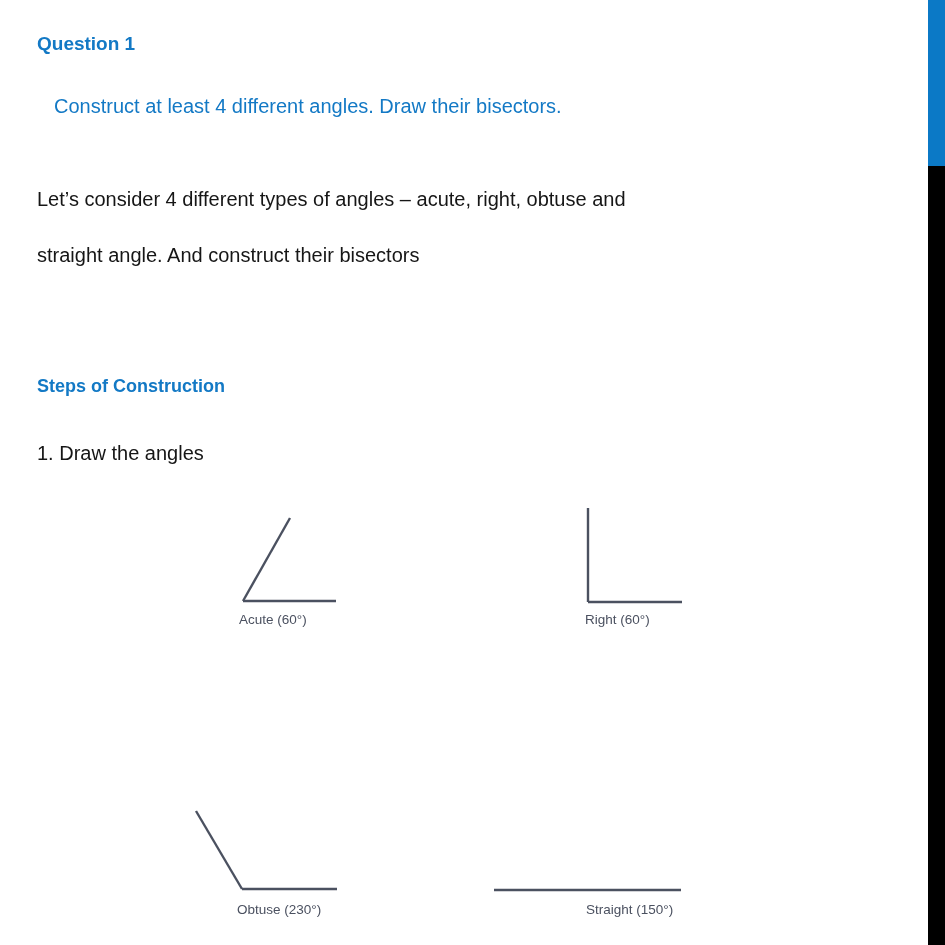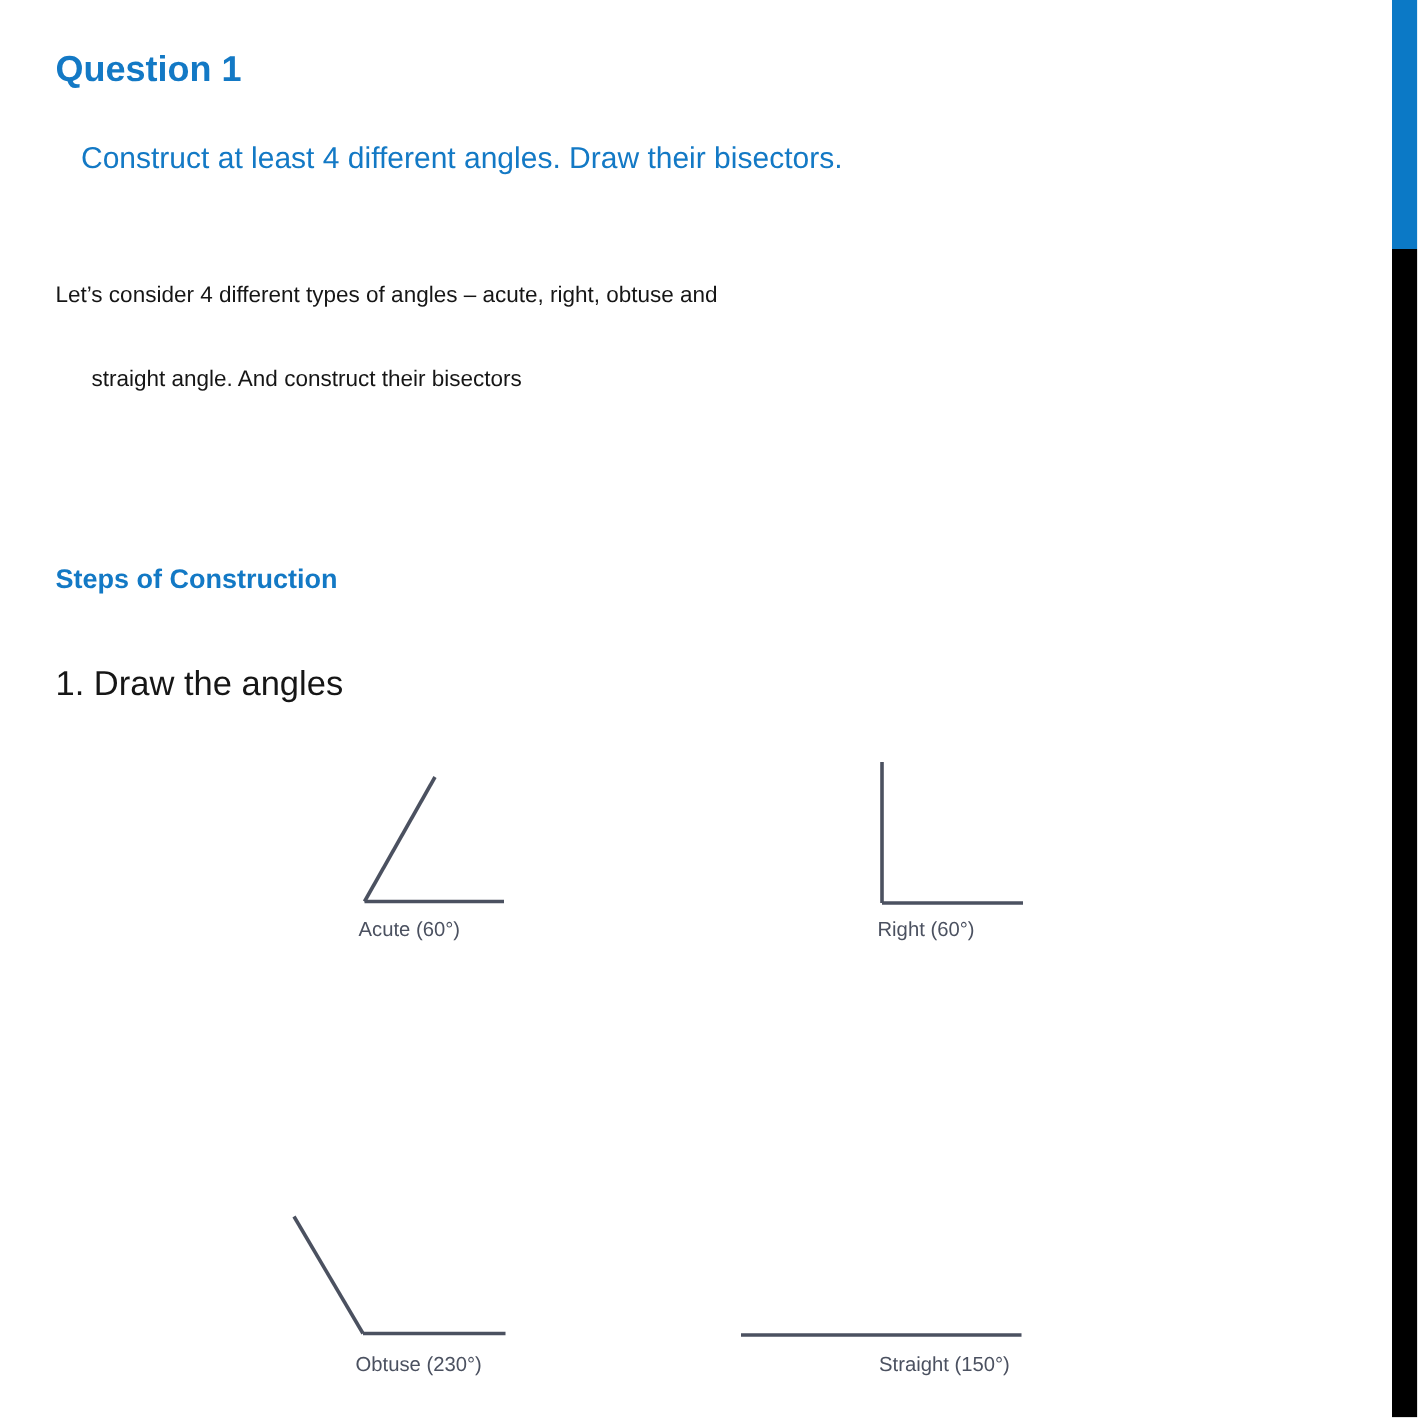--- a/index.html
+++ b/index.html
@@ -53,58 +53,58 @@
     position: absolute;
     left: 37px;
     top: 0;
     width: 860px;
   }
 
   .q-title {
     position: absolute;
     left: 0;
     top: 33px;
-    font-size: 24px;
+    font-size: 19px;
     font-weight: bold;
     color: #1379c5;
     white-space: nowrap;
   }
   .q-text {
     position: absolute;
     left: 17px;
     top: 95px;
     font-size: 20px;
     font-weight: normal;
     color: #1379c5;
     white-space: nowrap;
   }
   .body-line {
     position: absolute;
     left: 0;
-    font-size: 15px;
+    font-size: 20px;
     color: #161616;
     white-space: nowrap;
   }
   .body-line-1 { top: 188px; }
-  .body-line-2 { top: 244px; margin-left: 24px; }
+  .body-line-2 { top: 244px; }
 
   .steps-title {
     position: absolute;
     left: 0;
     top: 376px;
     font-size: 18px;
     font-weight: bold;
     color: #1379c5;
     white-space: nowrap;
   }
   .step-1 {
     position: absolute;
     left: 0;
     top: 442px;
-    font-size: 23px;
+    font-size: 20px;
     color: #161616;
     white-space: nowrap;
   }
 
   
   .figures {
     position: absolute;
     left: 0;
     top: 0;
     width: 945px;

